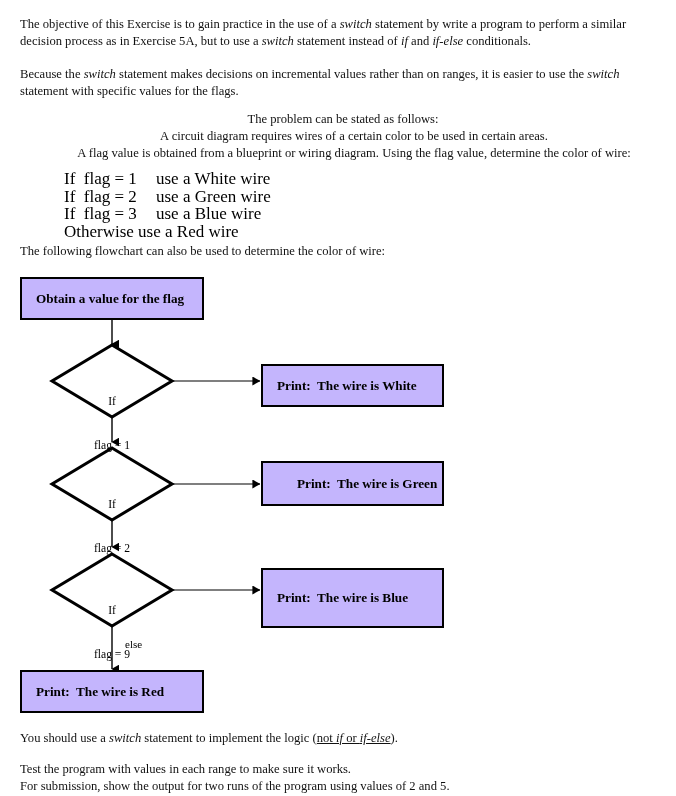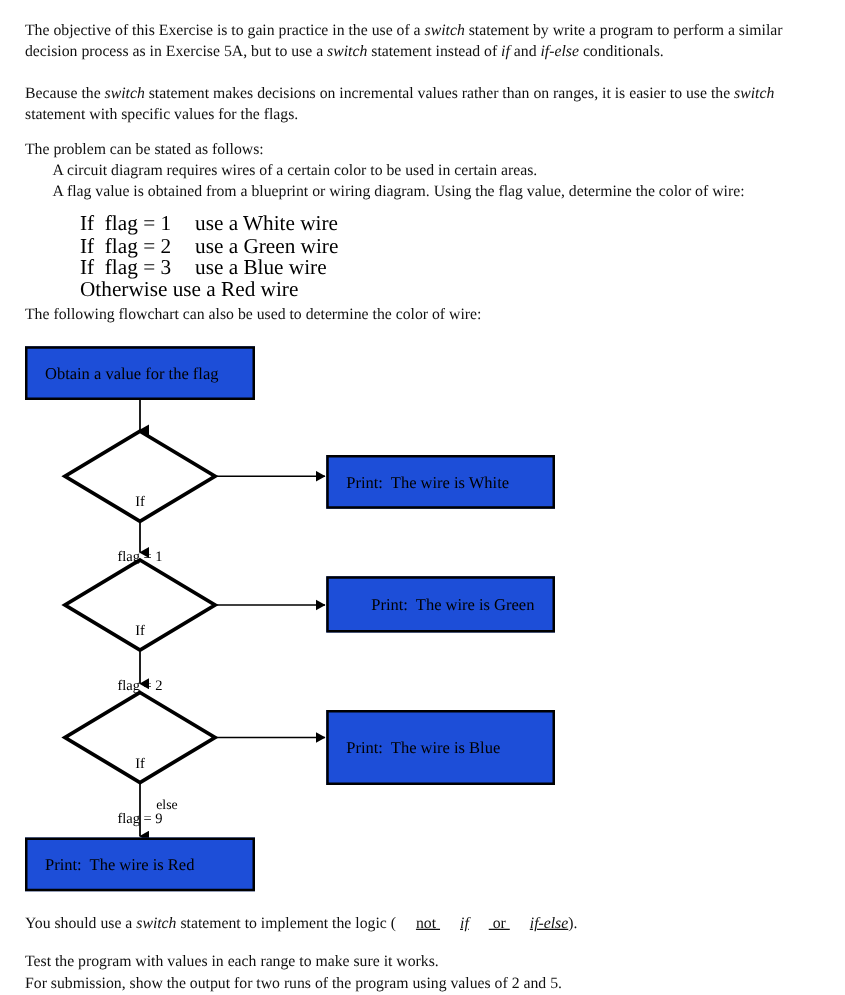--- a/index.html
+++ b/index.html
@@ -25,21 +25,21 @@
   }
 
   
   .para {
     position: absolute;
     font-size: 12.6px;
     line-height: 17px;
     color: #111;
   }
   .para .it { font-style: italic; }
-  .para .ul { text-decoration: underline; margin-left: 16px; }
+  .para .ul { text-decoration: underline; }
 
   
   .flagtable {
     position: absolute;
     font-size: 17px;
     line-height: 17.5px;
   }
   .flagtable .row { display: flex; }
   .flagtable .c1 { width: 92px; white-space: pre; }
   .flagtable .c2 { white-space: pre; }
@@ -52,25 +52,26 @@
     width: 676px;
     height: 796px;
     pointer-events: none;
   }
   .fc svg { display: block; }
 
   .node-box {
     position: absolute;
     box-sizing: border-box;
     border: 2.5px solid #000;
-    background: #1d4ed8;
+    background: #c4b5fd;
     display: flex;
     align-items: center;
     font-size: 13.2px;
     white-space: pre;
+    font-weight: bold;
   }
   .node-box .lbl {
     padding-left: 14px;
   }
 
   .diamond-label {
     position: absolute;
     text-align: center;
     font-size: 11.6px;
     line-height: 14.5px;
@@ -91,21 +92,21 @@
   <div class="para" style="left:20px; top:16px; width:640px;">
     <span>The objective of this Exercise is to gain practice in the use of a </span><span class="it">switch</span><span> statement by write a program to perform a similar</span>
     <span>decision process as in Exercise 5A, but to use a </span><span class="it">switch</span><span> statement instead of </span><span class="it">if</span><span>  and  </span><span class="it">if-else</span><span> conditionals.</span>
   </div>
 
   <div class="para" style="left:20px; top:66px; width:646px;">
     <span>Because the </span><span class="it">switch</span><span> statement makes decisions on incremental values rather than on ranges, it is easier to use the </span><span class="it">switch</span>
     <span>statement with specific values for the flags.</span>
   </div>
 
-  <div class="para" style="left:20px; top:111px; width:646px;">
+  <div class="para" style="left:20px; top:111px; width:646px;text-align:center;">
     <div>The problem can be stated as follows:</div>
     <div style="padding-left:22px;">A circuit diagram requires wires of a certain color to be used in certain areas.</div>
     <div style="padding-left:22px;">A flag value is obtained from a blueprint or wiring diagram.  Using the flag value, determine the color of wire:</div>
   </div>
 
   <div class="flagtable" style="left:64px; top:170px;">
     <div class="row">
       <div class="c1">If  flag = 1</div>
       <div class="c2">use a White wire</div>
     </div>

